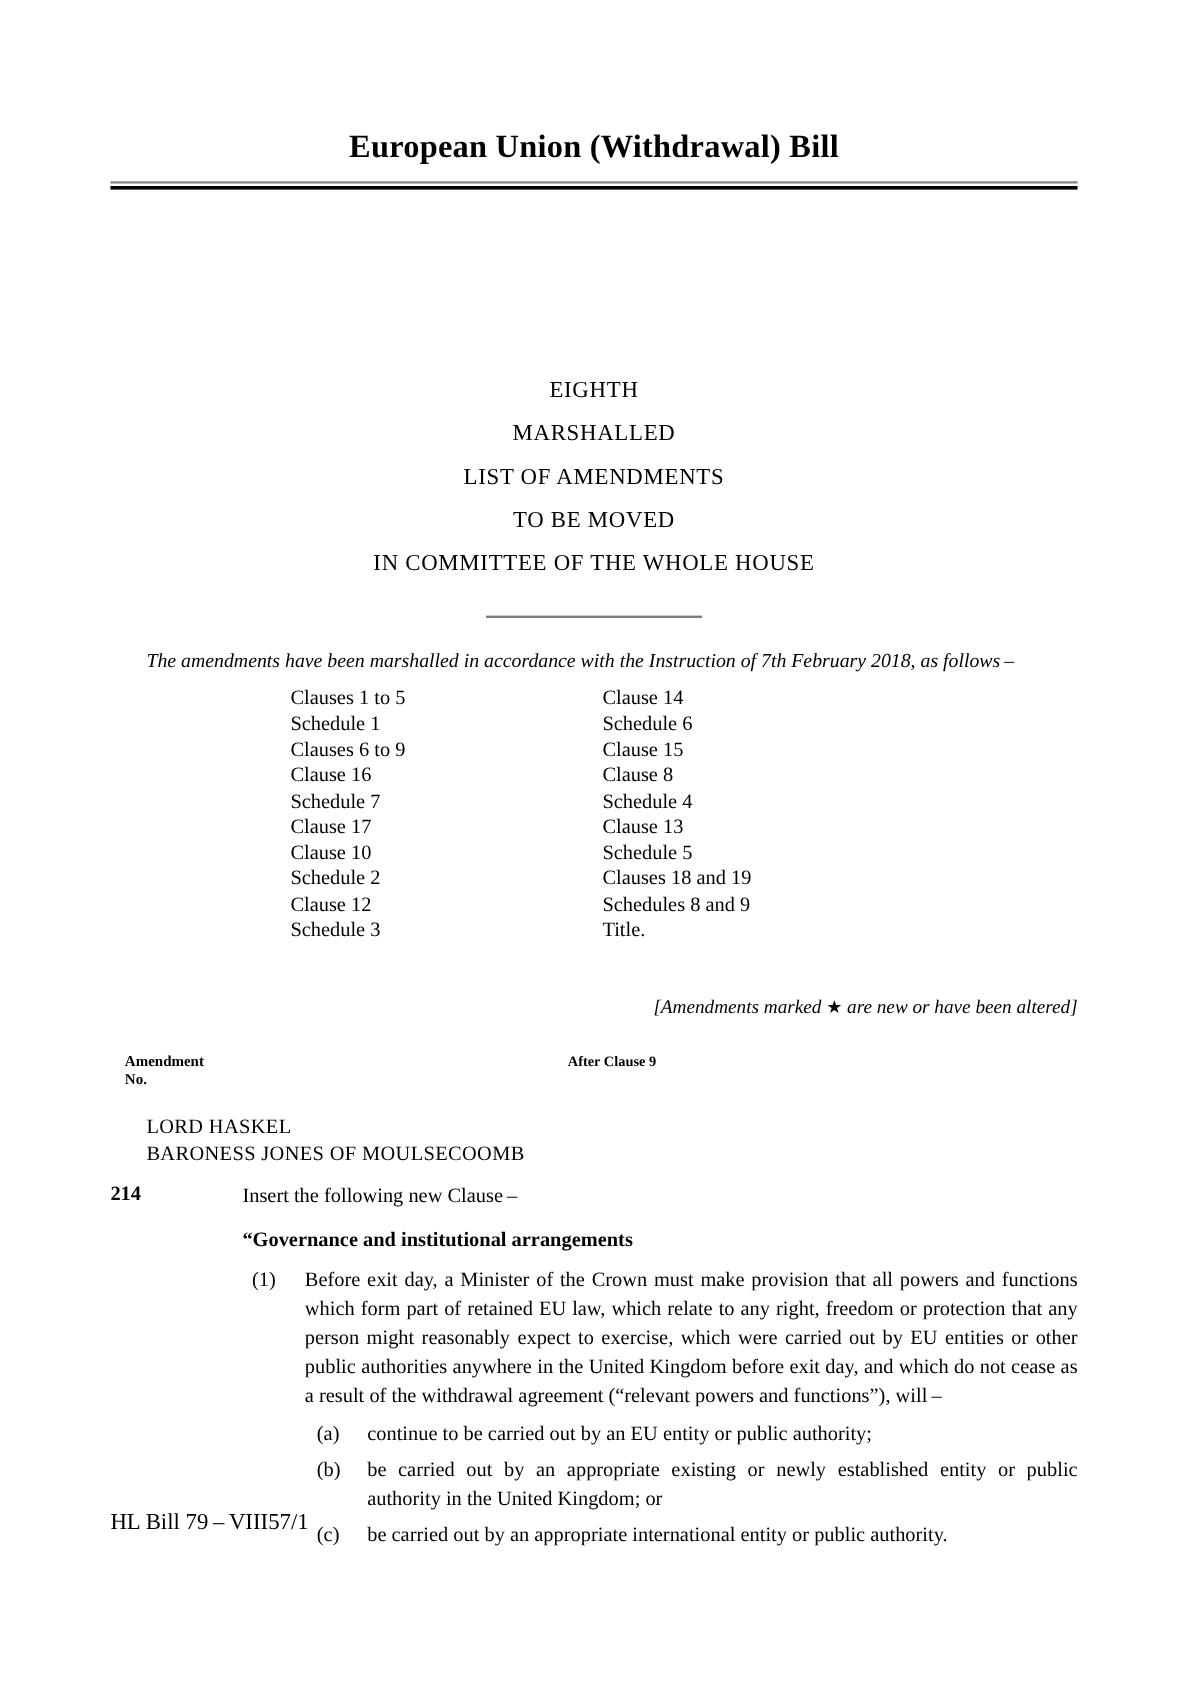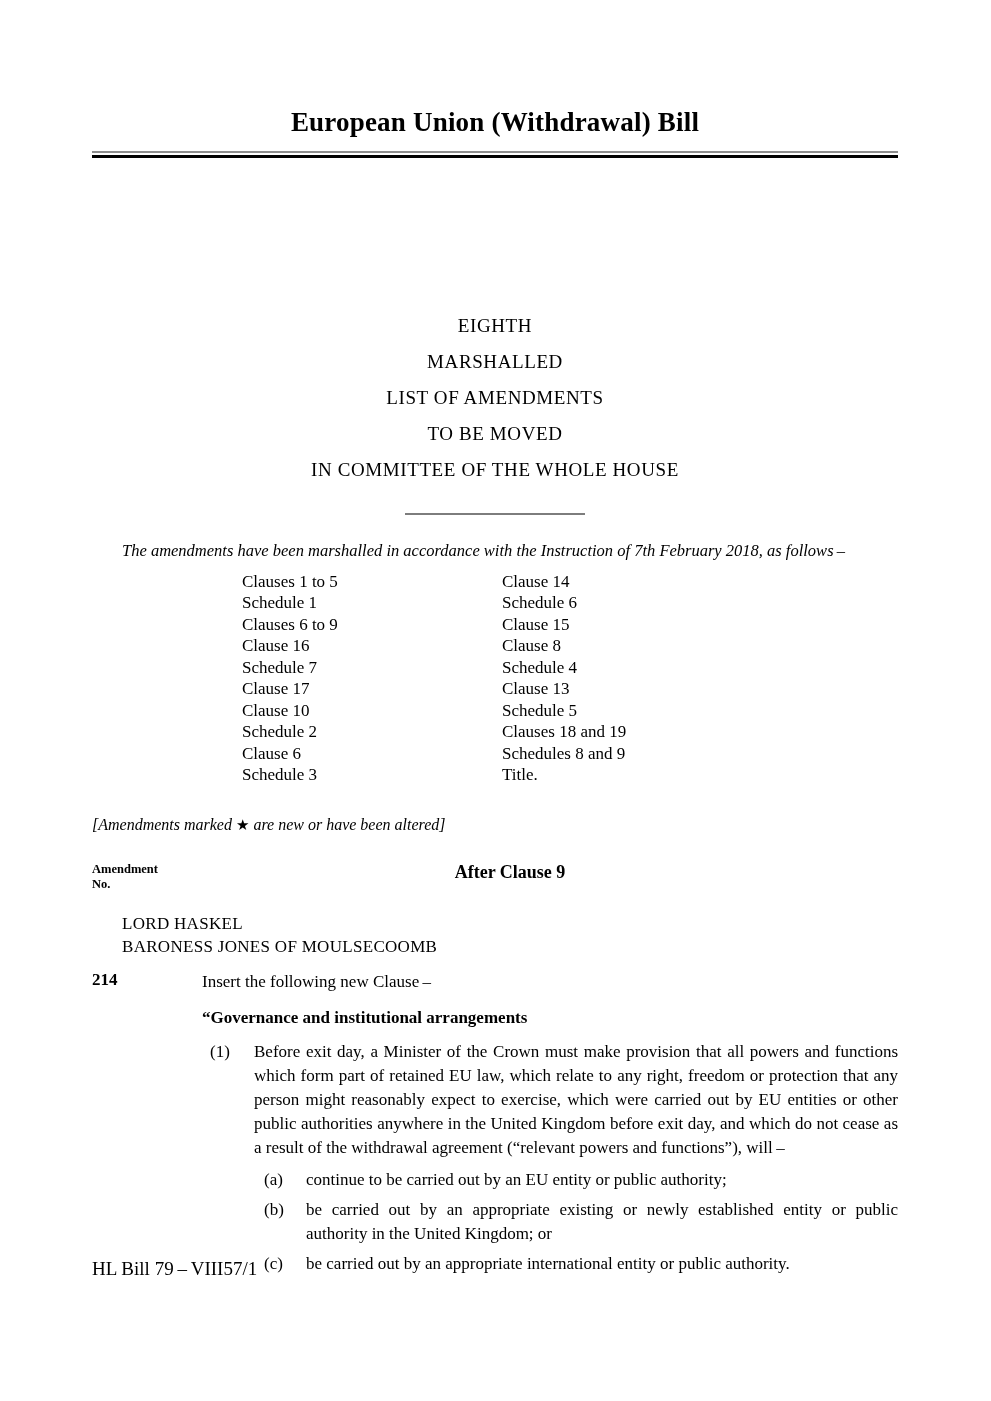--- a/index.html
+++ b/index.html
@@ -87,48 +87,48 @@
   .clause-col {
     width: 260px;
   }
   .clause-col .citem {
     font-size: 17px;
     line-height: 21.5px;
   }
 
   
   .star-note {
-    margin-top: 30px;
-    text-align: left;
+    margin-top: 44px;
+    text-align: right;
     font-size: 16px;
     font-style: italic;
   }
   .star-note .star {
     font-style: normal;
     font-size: 15px;
   }
 
   
   .amend-head {
     position: relative;
     margin-top: 28px;
     min-height: 34px;
   }
   .amend-no-label {
     position: absolute;
-    left: 0;
+    left: 12px;
     top: 0;
     font-size: 12.5px;
     font-weight: bold;
     line-height: 15px;
     width: 130px;
   }
   .after-clause {
     text-align: center;
-    font-size: 18px;
+    font-size: 12px;
     font-weight: bold;
     padding-left: 30px;
   }
   .sponsors {
     margin-top: 16px;
     padding-left: 30px;
   }
   .sponsors .sp {
     font-size: 17px;
     line-height: 23px;
@@ -239,21 +239,21 @@
   <div class="clause-list">
     <div class="clause-col">
       <div class="citem">Clauses 1 to 5</div>
       <div class="citem">Schedule 1</div>
       <div class="citem">Clauses 6 to 9</div>
       <div class="citem">Clause 16</div>
       <div class="citem">Schedule 7</div>
       <div class="citem">Clause 17</div>
       <div class="citem">Clause 10</div>
       <div class="citem">Schedule 2</div>
-      <div class="citem">Clause 6</div>
+      <div class="citem">Clause 12</div>
       <div class="citem">Schedule 3</div>
     </div>
     <div class="clause-col">
       <div class="citem">Clause 14</div>
       <div class="citem">Schedule 6</div>
       <div class="citem">Clause 15</div>
       <div class="citem">Clause 8</div>
       <div class="citem">Schedule 4</div>
       <div class="citem">Clause 13</div>
       <div class="citem">Schedule 5</div>

